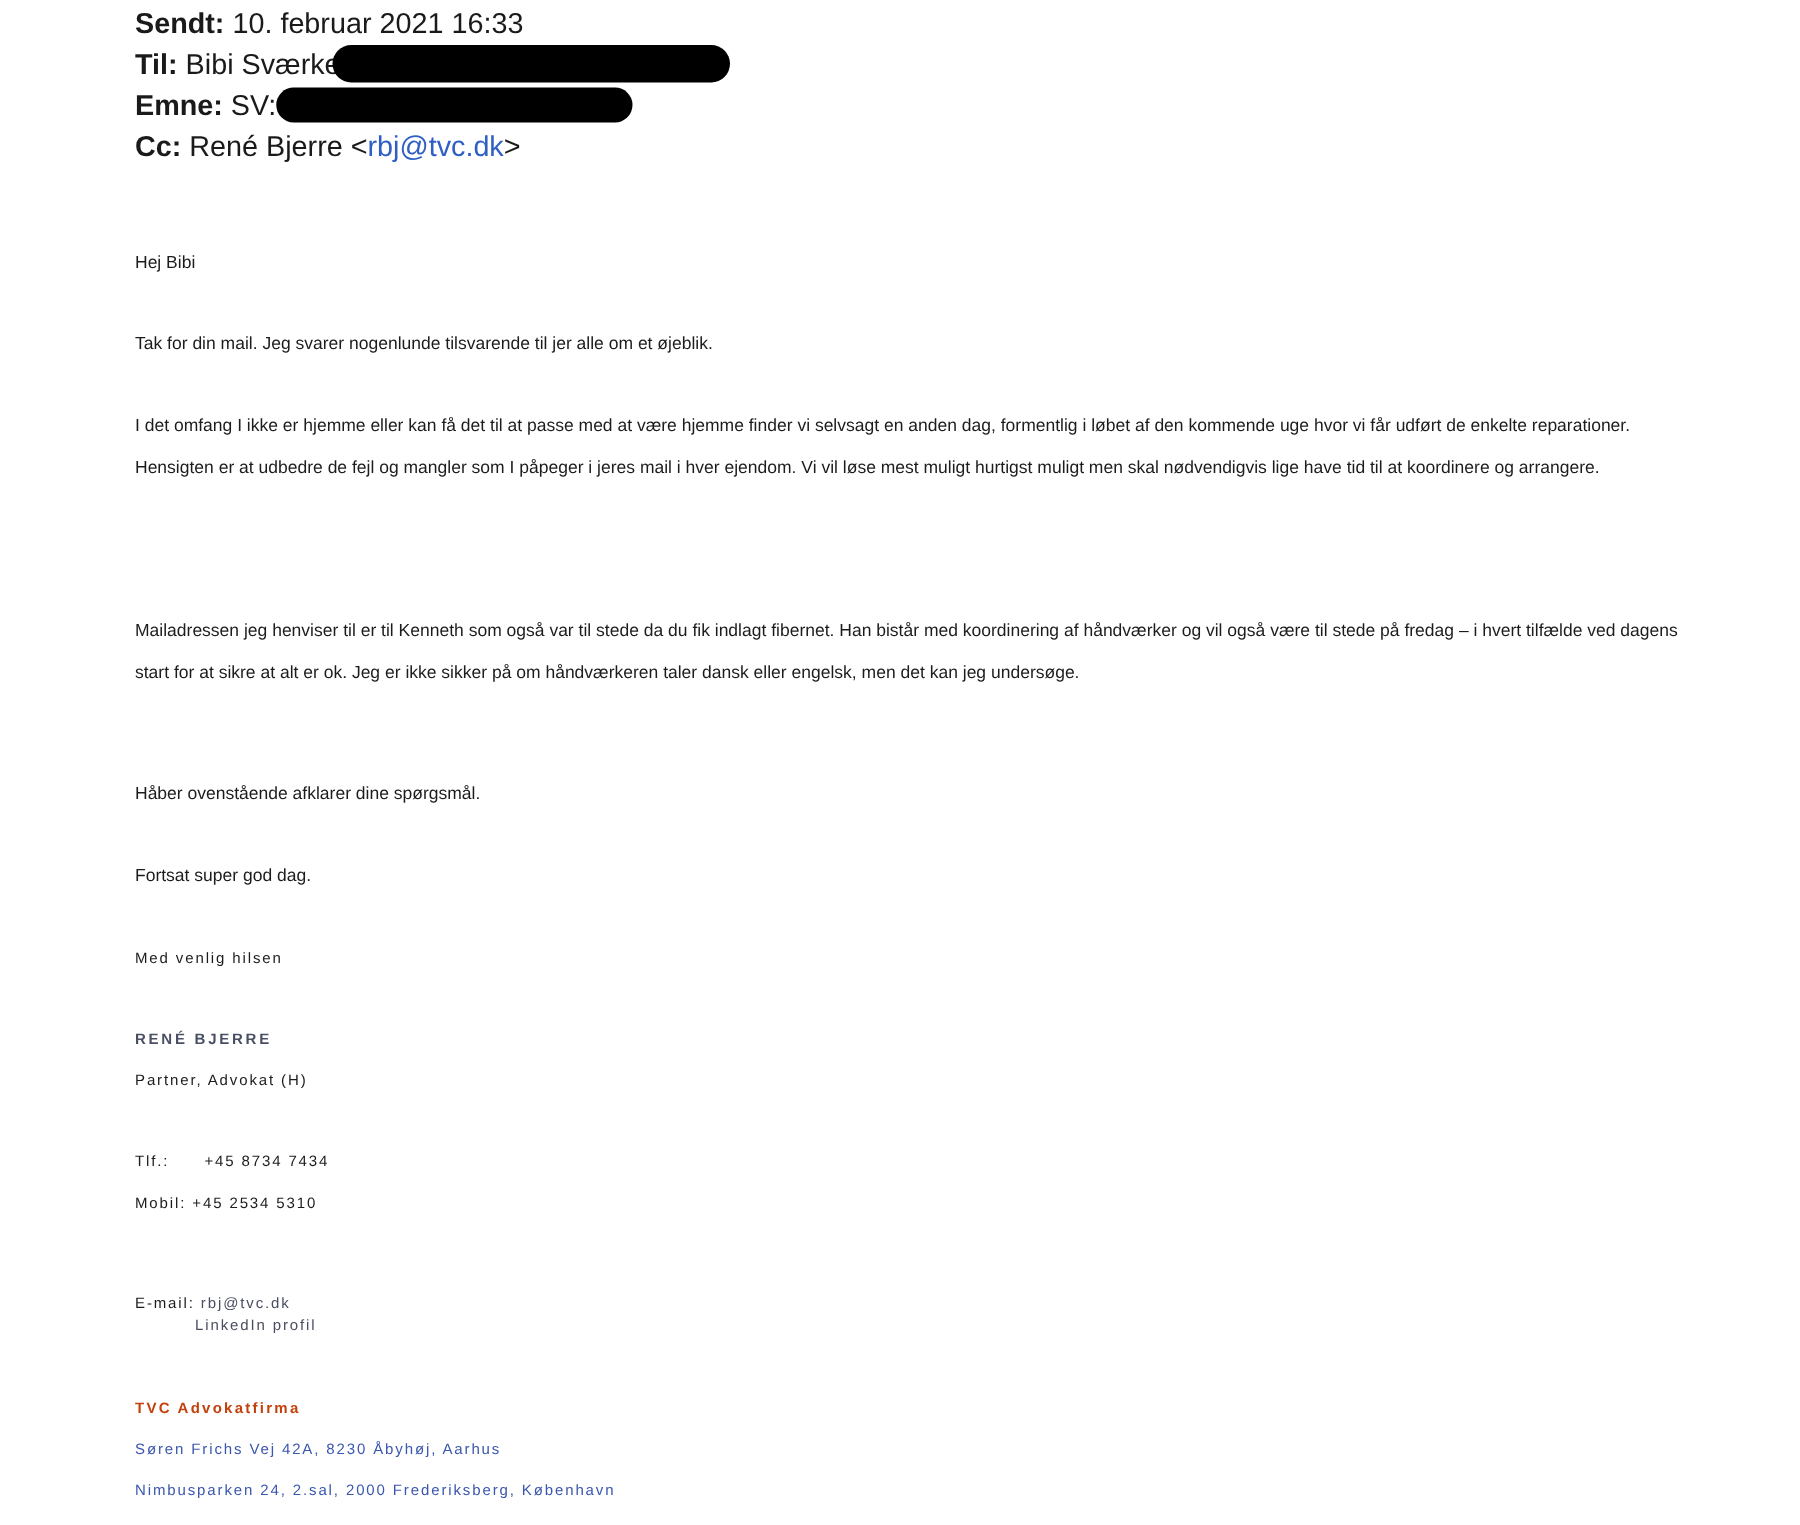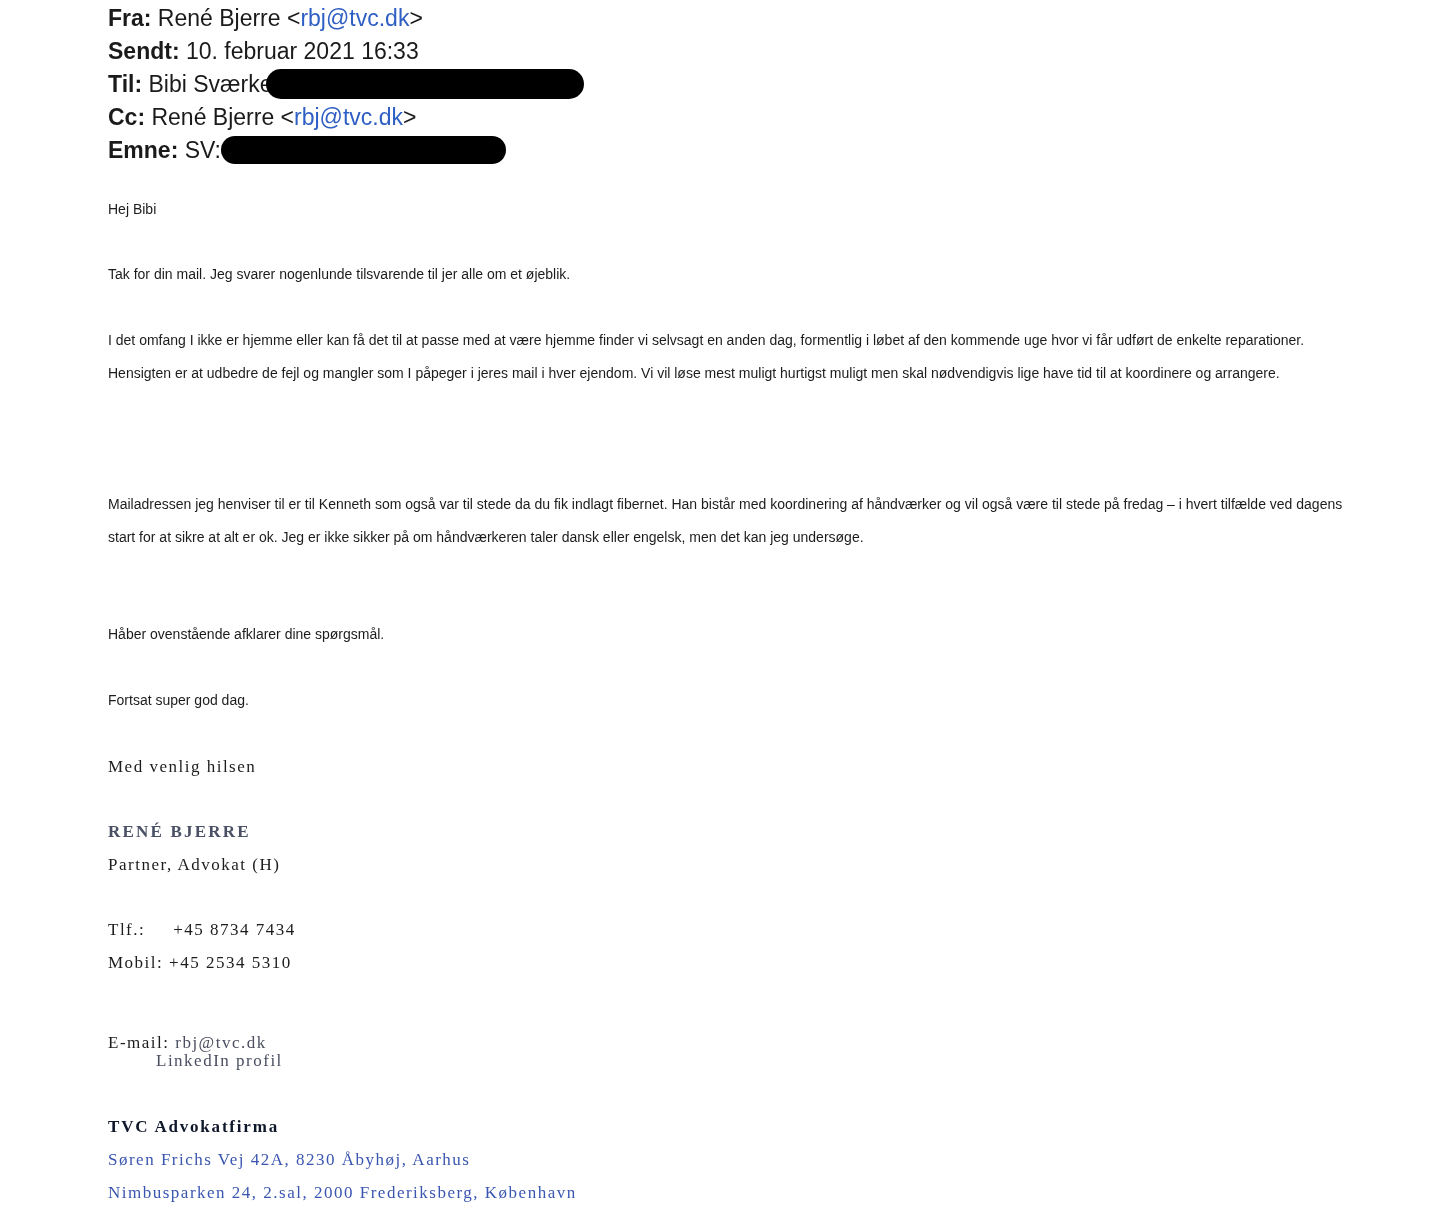--- a/index.html
+++ b/index.html
@@ -3,52 +3,47 @@
   <meta charset="utf-8">
   <style>
     html, body { margin: 0; padding: 0; background: #ffffff; }
     body { width: 1440px; height: 1220px; position: relative; overflow: hidden; color: #111; }
     .hdr { position: absolute; left: 108px; top: 2px; font-family: "Liberation Sans", sans-serif; font-size: 23px; line-height: 33px; color: #1a1a1a; }
     .hdr-row { white-space: nowrap; position: relative; height: 33px; }
     .hdr-label { font-weight: bold; }
     .link-blue { color: #2f5fc4; }
     .redact { display: inline-block; background: #000; border-radius: 20px; vertical-align: middle; position: relative; top: -2px; }
     .body-text { position: absolute; left: 108px; font-family: "Liberation Sans", sans-serif; font-size: 14px; line-height: 33px; color: #1c1c1c; width: 1240px; }
-    .sig { position: absolute; left: 108px; font-family: Liberation Serif, serif; font-size: 17px; line-height: 33px; letter-spacing: 1.5px; color: #1c1c1c; white-space: nowrap; }
+    .sig { position: absolute; left: 108px; font-family: Liberation Sans, sans-serif; font-size: 12px; line-height: 33px; letter-spacing: 1.5px; color: #1c1c1c; white-space: nowrap; }
     .sig-name { color: #4a5064; font-weight: bold; letter-spacing: 2.2px; }
     .sig-muted { color: #4a4e60; }
     .sig-blue { color: #3a56b0; }
-    .sig-bold { font-weight: bold; color: #0f172a; letter-spacing: 1.8px; }
+    .sig-bold { font-weight: bold; color: #c2410c; letter-spacing: 1.8px; }
     .pad { display: inline-block; width: 28px; }
   </style>
 </head>
 <body>
 
 <div class="hdr">
-  <div class="hdr-row">
-    <span class="hdr-label">Fra:</span>
-    <span>René Bjerre</span>
-    <span>&lt;</span><span class="link-blue">rbj@tvc.dk</span><span>&gt;</span>
-  </div>
   <div class="hdr-row">
     <span class="hdr-label">Sendt:</span>
     <span>10. februar 2021 16:33</span>
   </div>
   <div class="hdr-row">
     <span class="hdr-label">Til:</span>
     <span>Bibi Sværke</span><span class="redact" style="width:318px;height:30px;margin-left:-6px;"></span>
   </div>
   <div class="hdr-row">
+    <span class="hdr-label">Emne:</span>
+    <span>SV:</span><span class="redact" style="width:285px;height:28px;margin-left:0px;"></span>
+  </div>
+  <div class="hdr-row">
     <span class="hdr-label">Cc:</span>
     <span>René Bjerre</span>
     <span>&lt;</span><span class="link-blue">rbj@tvc.dk</span><span>&gt;</span>
-  </div>
-  <div class="hdr-row">
-    <span class="hdr-label">Emne:</span>
-    <span>SV:</span><span class="redact" style="width:285px;height:28px;margin-left:0px;"></span>
   </div>
 </div>
 
 <div class="body-text" style="top:193px;">Hej Bibi</div>
 <div class="body-text" style="top:258px;">Tak for din mail. Jeg svarer nogenlunde tilsvarende til jer alle om et øjeblik.</div>
 <div class="body-text" style="top:324px;width:1200px;">I det omfang I ikke er hjemme eller kan få det til at passe med at være hjemme finder vi selvsagt en anden dag, formentlig i løbet af den kommende uge hvor vi får udført de enkelte reparationer. Hensigten er at udbedre de fejl og mangler som I påpeger i jeres mail i hver ejendom. Vi vil løse mest muligt hurtigst muligt men skal nødvendigvis lige have tid til at koordinere og arrangere.</div>
 <div class="body-text" style="top:488px;width:1235px;">Mailadressen jeg henviser til er til Kenneth som også var til stede da du fik indlagt fibernet. Han bistår med koordinering af håndværker og vil også være til stede på fredag – i hvert tilfælde ved dagens start for at sikre at alt er ok. Jeg er ikke sikker på om håndværkeren taler dansk eller engelsk, men det kan jeg undersøge.</div>
 <div class="body-text" style="top:618px;">Håber ovenstående afklarer dine spørgsmål.</div>
 <div class="body-text" style="top:684px;">Fortsat super god dag.</div>
 

